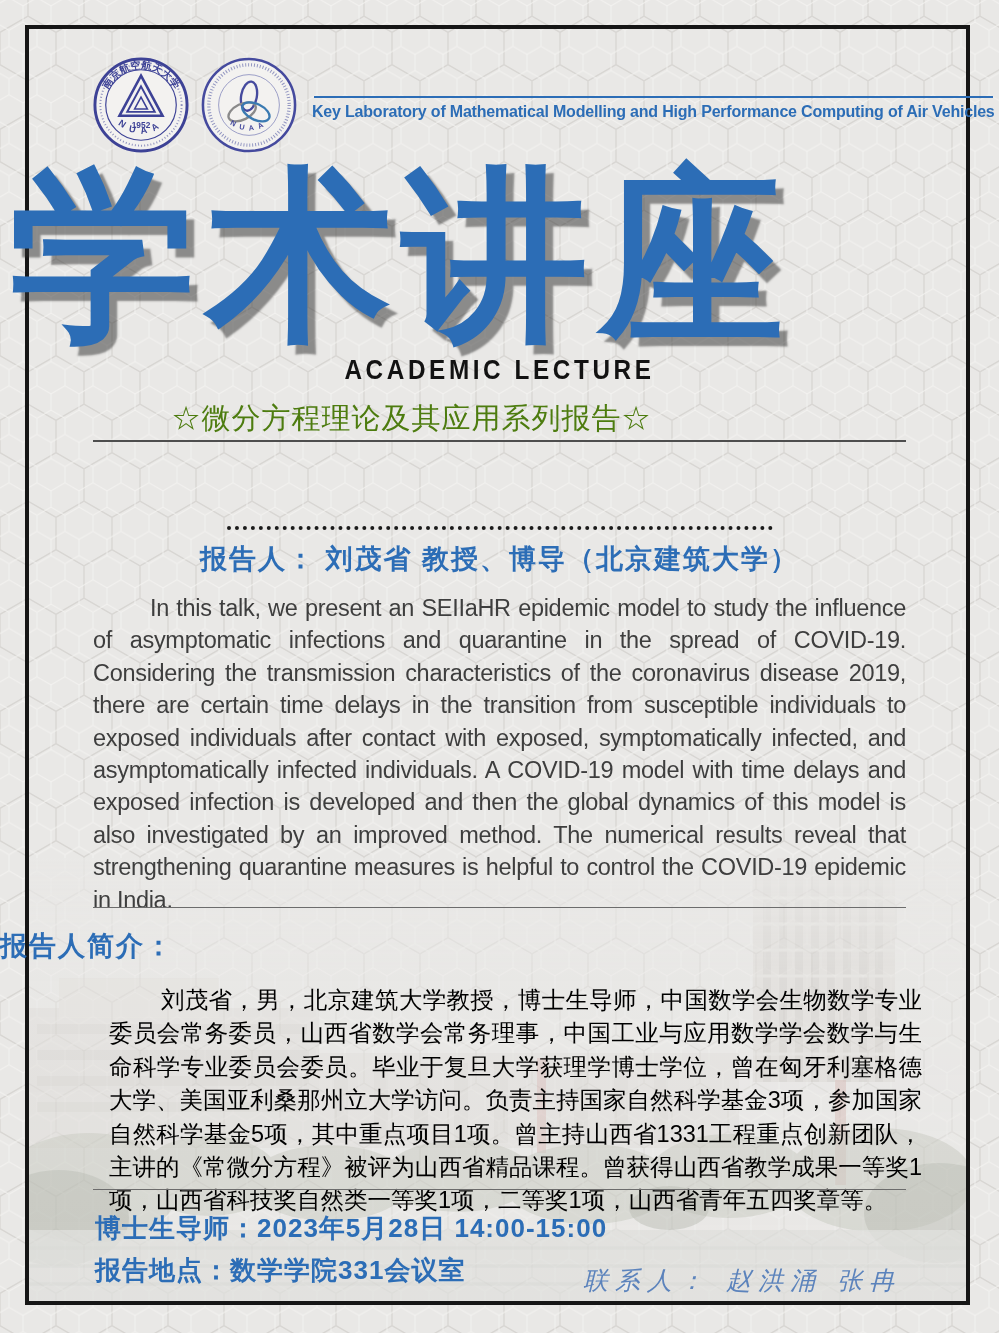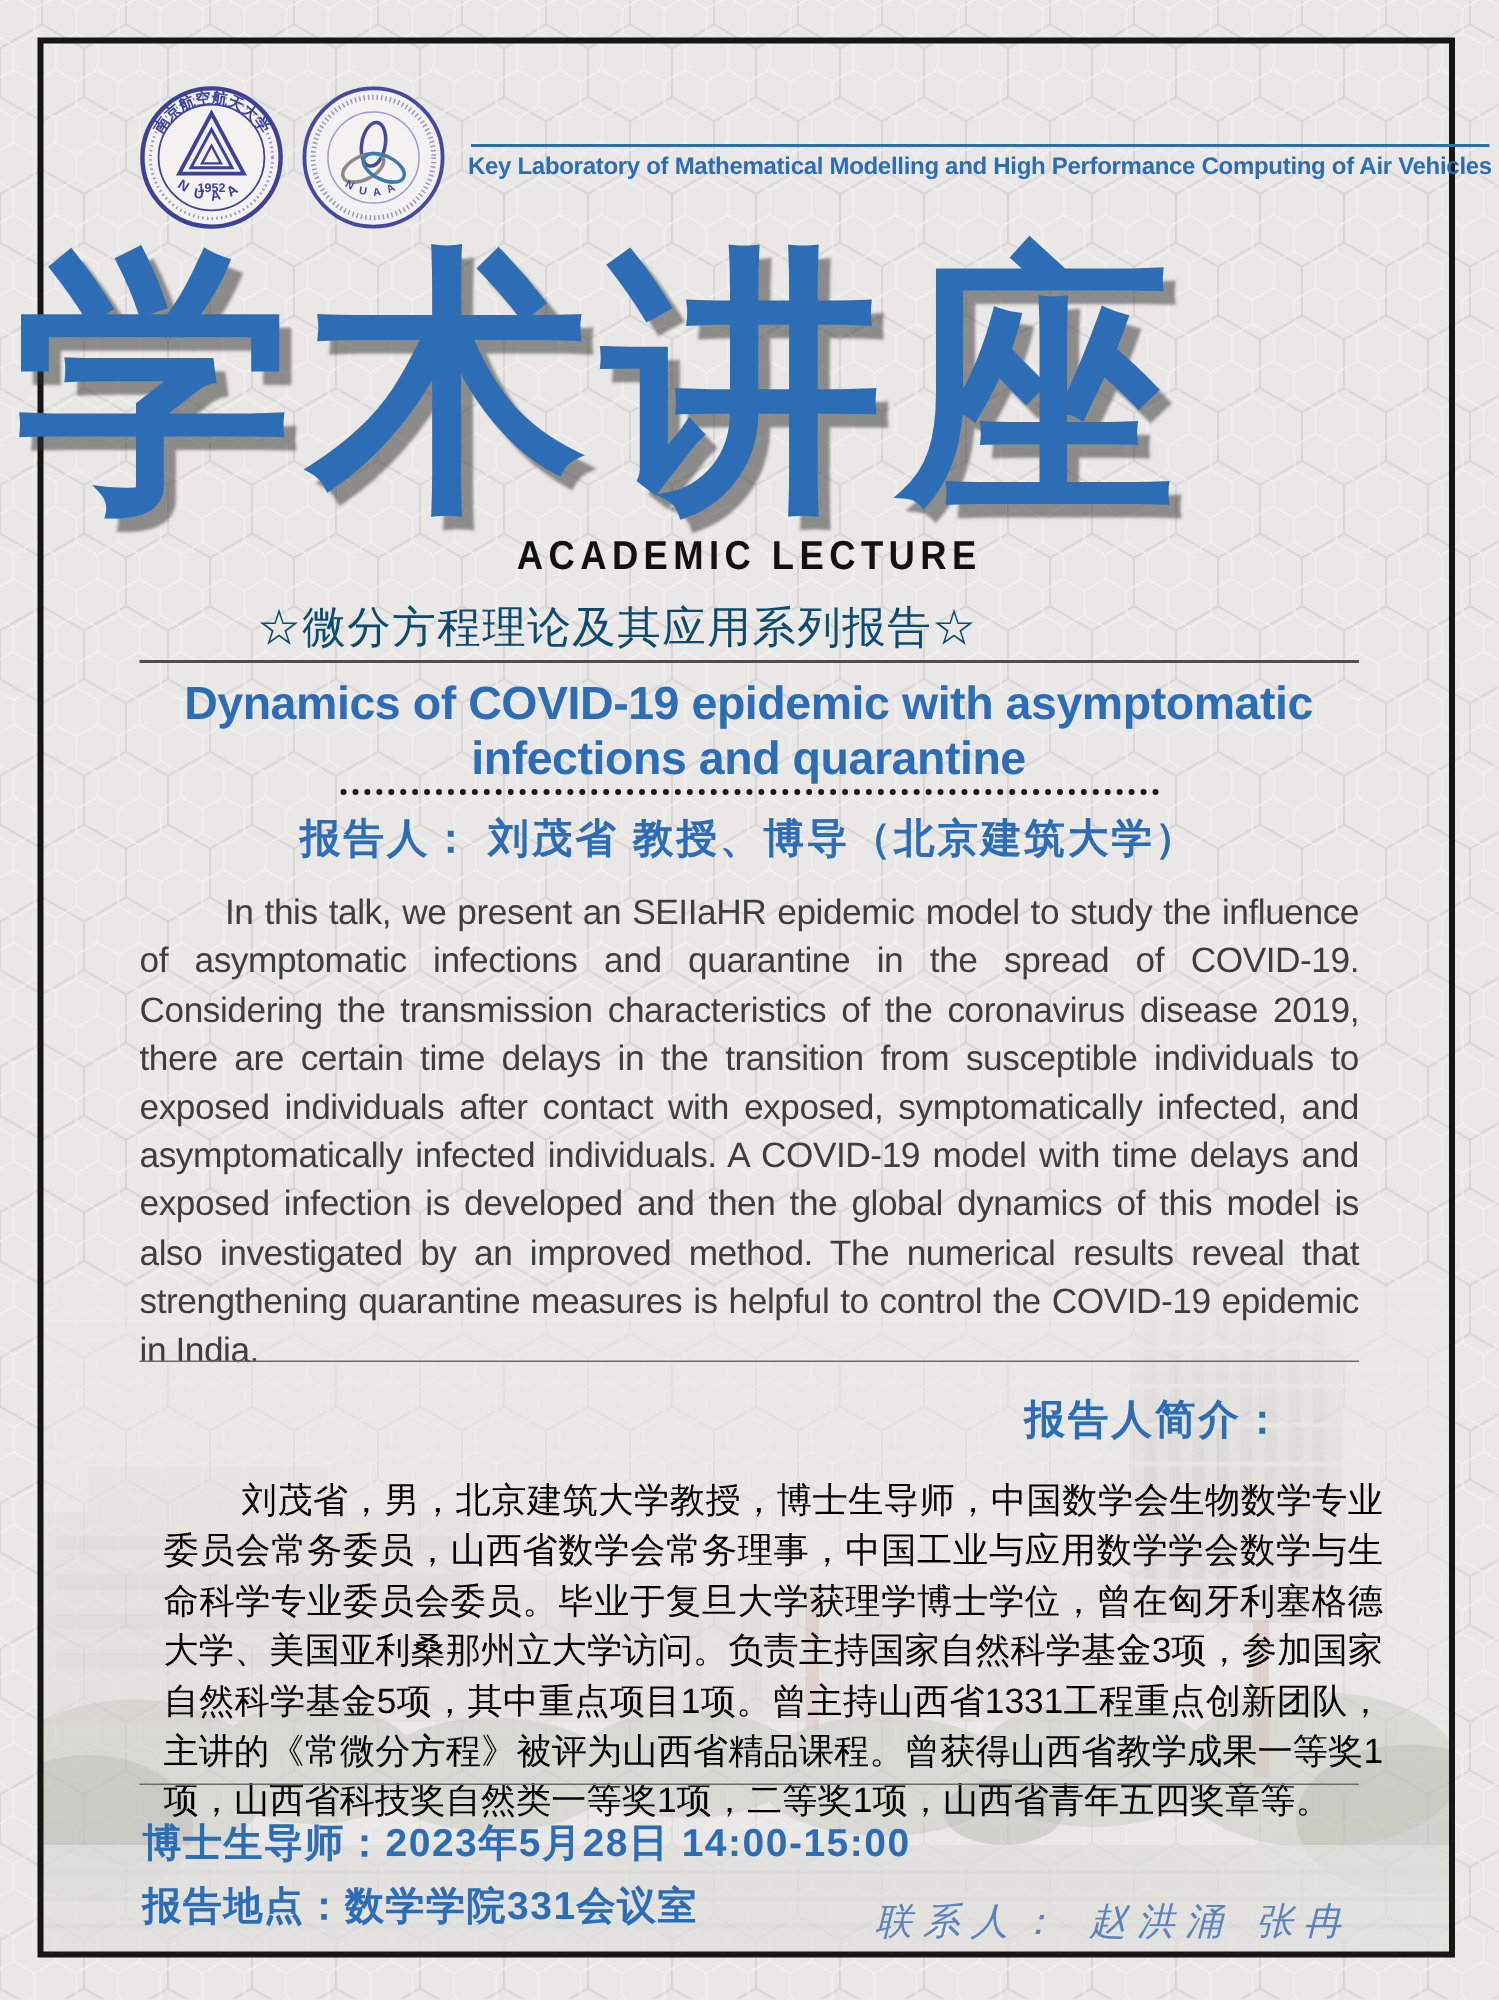--- a/index.html
+++ b/index.html
@@ -24,38 +24,38 @@
 
   
   .main-title{top:163px;left:0;width:999px;text-align:left;line-height:1;
       font-size:186px;font-weight:900;letter-spacing:10px;text-indent:10px;
       color:var(--accent,#2c6cae);
       text-shadow:8px 9px 2px rgba(45,45,45,.5);}
   .main-sub{top:355px;left:0;width:999px;text-align:center;font-size:27px;
       font-weight:700;color:#121212;letter-spacing:4px;
       transform:scaleX(.9);transform-origin:50% 50%;}
   .series{top:399px;left:0;width:823px;text-align:center;font-size:29px;
-      color:#0c4a6e;font-weight:500;letter-spacing:1px;}
+      color:#4d7c0f;font-weight:500;letter-spacing:1px;}
 
   .hr{left:93px;width:813px;border-top:2px solid #4e4e4e;height:0;}
   .hr.thin{border-top:1px solid #6c6c6c;}
   #hr1{top:440px;} #hr2{top:907px;} #hr3{top:1189px;}
 
   .lecture-title{top:450px;left:79px;width:840px;text-align:center;
       font-size:31px;font-weight:700;line-height:1.2;color:var(--accent,#2c6cae);
       letter-spacing:-.3px;}
   .dotted{top:526px;left:227px;width:546px;border-top:4px dotted #1b1b1b;height:0;}
   .speaker{top:541px;left:0;width:999px;text-align:center;font-size:27px;
       font-weight:700;color:var(--accent,#2c6cae);letter-spacing:2px;}
 
   .abstract{top:592px;left:93px;width:813px;font-size:23.5px;line-height:32.4px;
       color:var(--abstract_text,#3e3e3e);text-align:justify;text-indent:57px;
       letter-spacing:-.3px;margin:0;}
 
-  .bio-heading{top:928px;left:0;width:857px;text-align:right;font-size:27px;
+  .bio-heading{top:928px;left:0;width:857px;text-align:left;font-size:27px;
       font-weight:700;color:var(--accent,#2c6cae);letter-spacing:2px;}
   .bio-text{top:968px;left:93px;width:813px;font-size:23.5px;line-height:33.4px;
       color:#000000;text-align:justify;text-indent:52px;margin:16px;}
 
   .footer{top:1207px;left:95px;font-size:26px;font-weight:700;
       color:var(--accent,#2c6cae);line-height:42px;letter-spacing:1px;}
   .footer .row span{display:inline;}
   .contact{top:1264px;right:98px;font-size:25px;font-weight:400;
       color:#3f6fb5;opacity:.82;letter-spacing:7px;font-style:italic;
       font-family:"DejaVu Serif",serif;}
@@ -207,21 +207,20 @@
         <div class="lab-en">Key Laboratory of Mathematical Modelling and High Performance Computing of Air Vehicles</div>
       </div>
     </div>
 
     <div class="abs main-title">学术讲座</div>
     <div class="abs main-sub">ACADEMIC LECTURE</div>
     <div class="abs series">☆微分方程理论及其应用系列报告☆</div>
 
     <div class="abs hr" id="hr1"></div>
 
-    <div class="abs lecture-title">Dynamics of COVID-19 epidemic with asymptomatic infections and quarantine</div>
     <div class="abs dotted"></div>
     <div class="abs speaker">报告人： 刘茂省 教授、博导（北京建筑大学）</div>
 
     <p class="abs abstract">In this talk, we present an SEIIaHR epidemic model to study the influence of asymptomatic infections and quarantine in the spread of COVID-19. Considering the transmission characteristics of the coronavirus disease 2019, there are certain time delays in the transition from susceptible individuals to exposed individuals after contact with exposed, symptomatically infected, and asymptomatically infected individuals. A COVID-19 model with time delays and exposed infection is developed and then the global dynamics of this model is also investigated by an improved method. The numerical results reveal that strengthening quarantine measures is helpful to control the COVID-19 epidemic in India.</p>
 
     <div class="abs hr thin" id="hr2"></div>
 
     <div class="abs bio-heading">报告人简介：</div>
     <p class="abs bio-text">刘茂省，男，北京建筑大学教授，博士生导师，中国数学会生物数学专业委员会常务委员，山西省数学会常务理事，中国工业与应用数学学会数学与生命科学专业委员会委员。毕业于复旦大学获理学博士学位，曾在匈牙利塞格德大学、美国亚利桑那州立大学访问。负责主持国家自然科学基金3项，参加国家自然科学基金5项，其中重点项目1项。曾主持山西省1331工程重点创新团队，主讲的《常微分方程》被评为山西省精品课程。曾获得山西省教学成果一等奖1项，山西省科技奖自然类一等奖1项，二等奖1项，山西省青年五四奖章等。</p>
 

